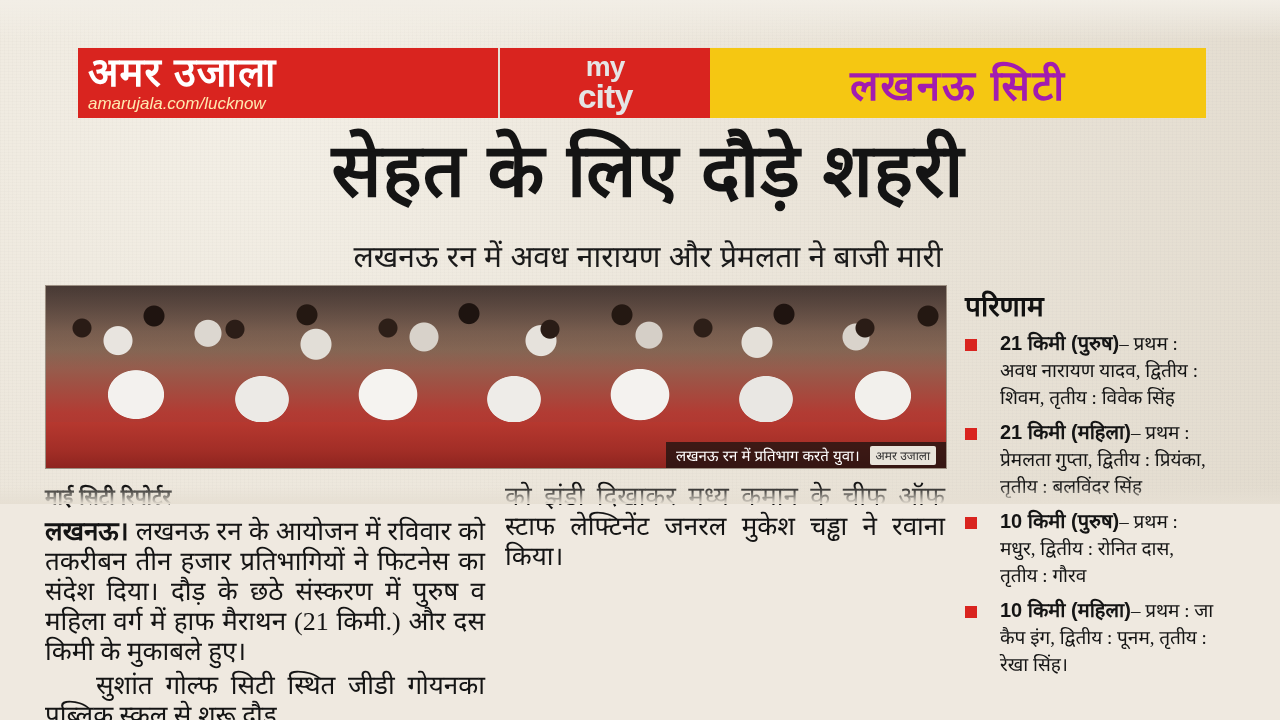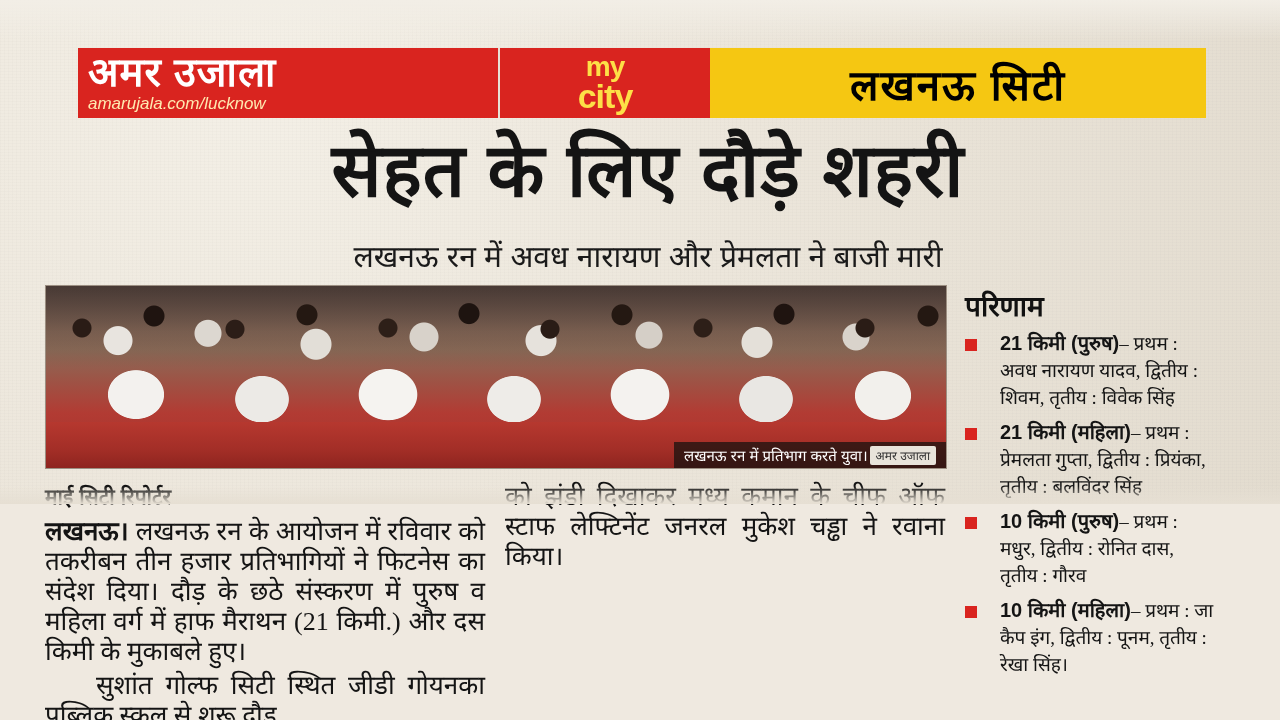--- a/index.html
+++ b/index.html
@@ -36,32 +36,32 @@
     font-weight:bold;font-size:40px;line-height:44px;letter-spacing:1px;
     color:#ffffff;white-space:nowrap;
   }
   .mh-left .url{
     font-family:"Liberation Sans", sans-serif;
     font-style:italic;font-size:17px;line-height:19px;color:#ffe9b0;
     white-space:nowrap;
   }
   .mh-mid{
     background:#d9241f;width:210px;display:flex;flex-direction:column;
-    align-items:center;justify-content:center;color:#fde047;
+    align-items:center;justify-content:center;color:#e5e5e5;
     font-family:"Liberation Sans", sans-serif;font-weight:bold;
     border-left:2px solid #e7e1d6;
   }
   .mh-mid .m1{font-size:28px;line-height:26px;letter-spacing:-1px;}
   .mh-mid .m2{font-size:34px;line-height:32px;letter-spacing:-1px;}
   .mh-right{
     background:#f5c712;flex:1;display:flex;align-items:center;justify-content:center;
   }
   .mh-right .city{
     font-family:"Liberation Sans", sans-serif;font-weight:bold;
-    font-size:42px;color:#000000;letter-spacing:2px;white-space:nowrap;
+    font-size:42px;color:#a21caf;letter-spacing:2px;white-space:nowrap;
   }
   
   .headline{
     position:absolute;left:78px;top:132px;width:1140px;
     text-align:center;
     font-family:"Liberation Sans", sans-serif;
     font-weight:bold;font-size:74px;line-height:78px;color:#141414;
     letter-spacing:1px;
   }
   .subhead{
@@ -116,21 +116,21 @@
       radial-gradient(ellipse 44px 38px at 80% 60%, #e9e7e3 60%, rgba(255,255,255,0) 62%),
       radial-gradient(ellipse 46px 40px at 93% 56%, #f2f0ec 60%, rgba(255,255,255,0) 62%);
   }
   .photo .track{
     position:absolute;left:0;right:0;bottom:0;height:46px;
     background:linear-gradient(180deg,#b6382f 0%,#a32e27 60%,#8e241f 100%);
   }
   .photo .caption{
     position:absolute;right:0;bottom:0;height:26px;
     background:rgba(20,16,14,0.72);color:#fff;
-    display:flex;align-items:center;gap:2px;padding:0 10px;
+    display:flex;align-items:center;gap:10px;padding:0 10px;
     font-family:"Liberation Sans", sans-serif;font-size:15px;
   }
   .photo .caption .credit{
     background:#e8e3da;color:#333;font-size:12px;padding:1px 6px;border-radius:2px;
   }
   
   .byline{
     position:absolute;left:45px;top:482px;width:430px;
     font-family:"Liberation Sans", sans-serif;font-weight:bold;
     font-size:21px;color:#111;

